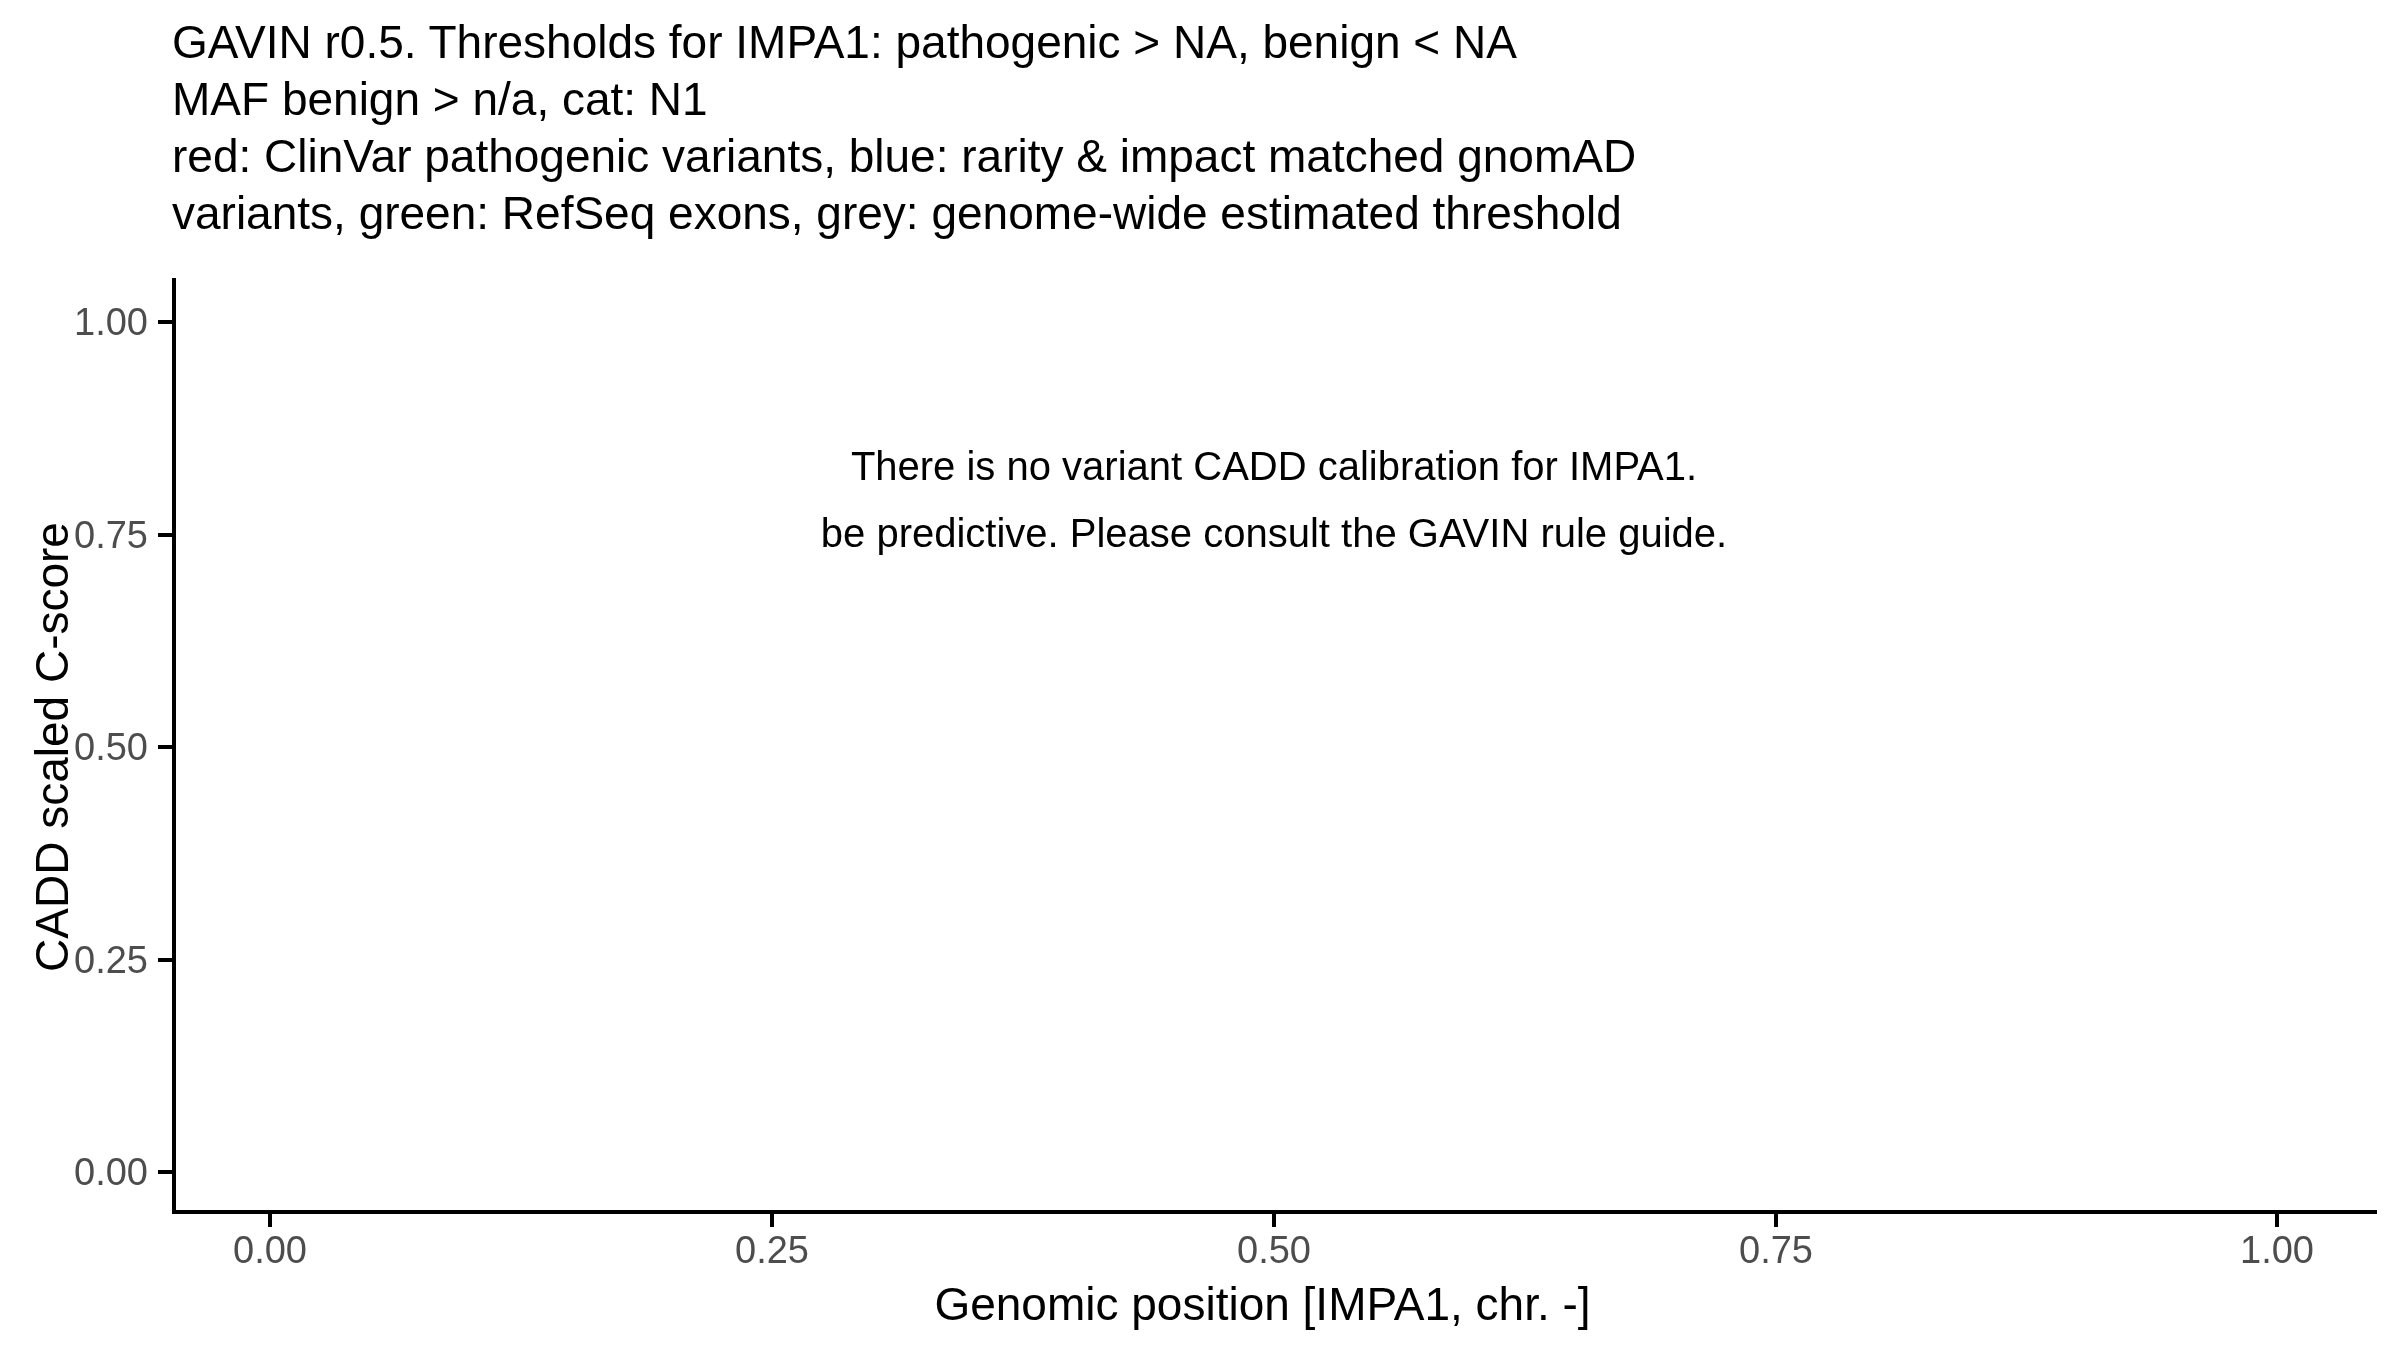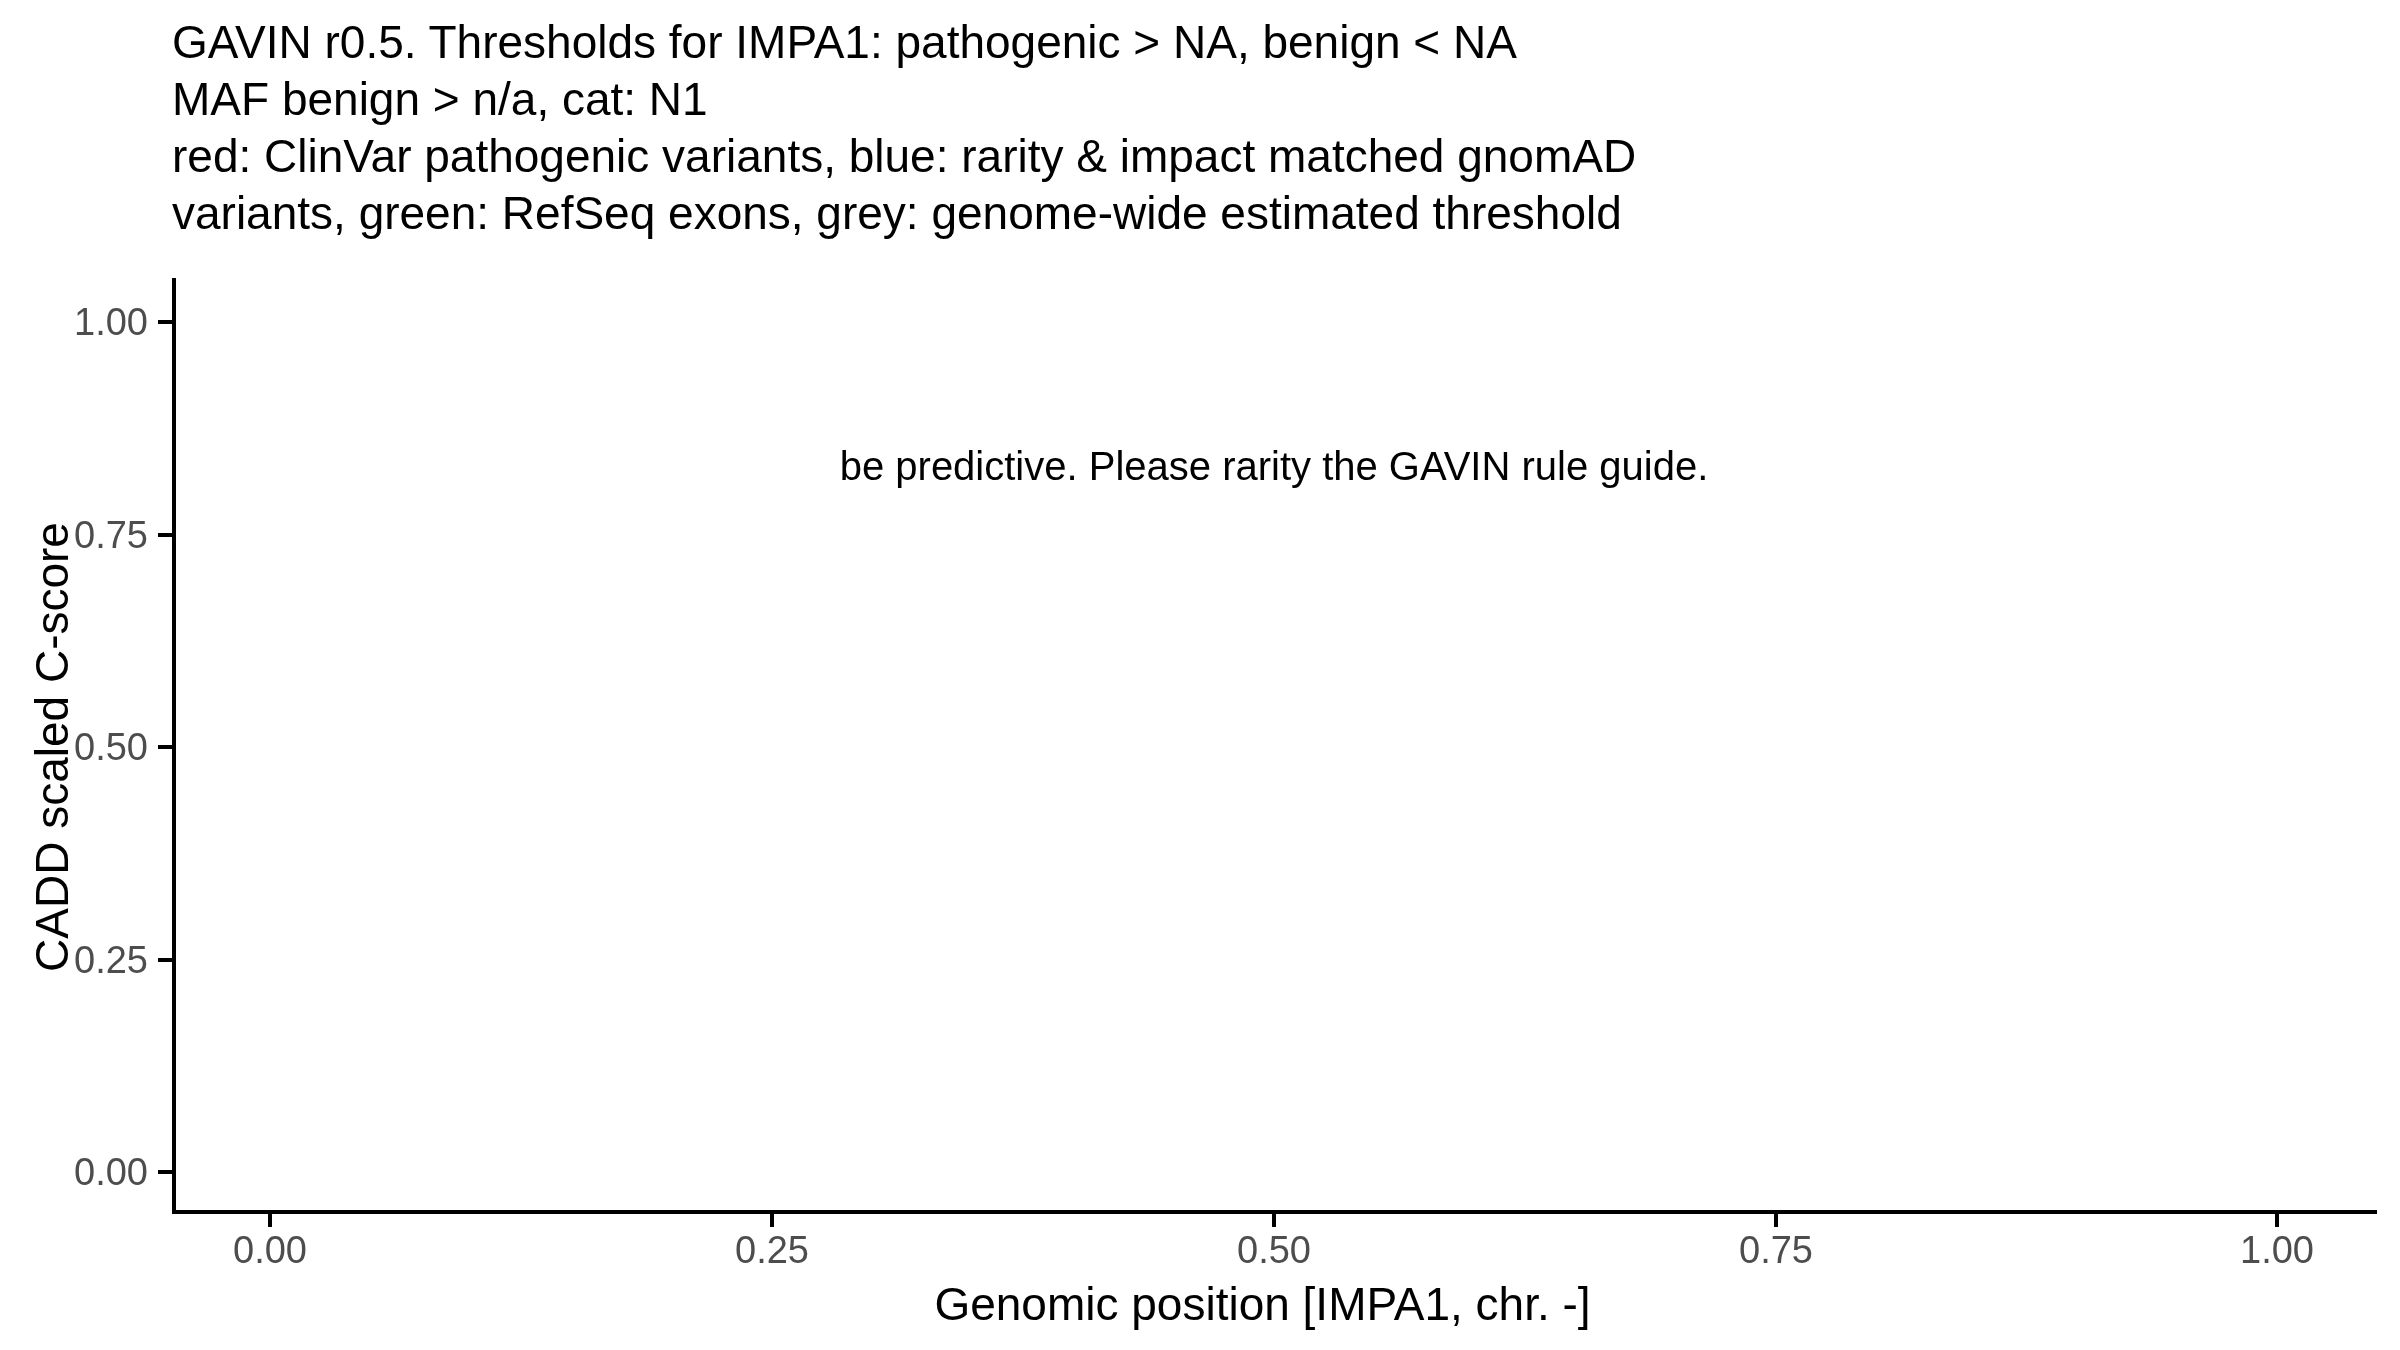--- a/index.html
+++ b/index.html
@@ -65,21 +65,22 @@
   <div class="abs plot-title">
     <div>GAVIN r0.5. Thresholds for IMPA1: pathogenic &gt; NA, benign &lt; NA</div>
     <div>MAF benign &gt; n/a, cat: N1</div>
     <div>red: ClinVar pathogenic variants, blue: rarity &amp; impact matched gnomAD</div>
     <div>variants, green: RefSeq exons, grey: genome-wide estimated threshold</div>
   </div>
 
   <div class="abs panel"></div>
 
   <div class="abs annotation">
-    <div>be predictive. Please rarity the GAVIN rule guide.</div>
+    <div>There is no variant CADD calibration for IMPA1.</div>
+    <div>be predictive. Please consult the GAVIN rule guide.</div>
   </div>
 
   <div class="abs tick-mark ytick-mark" style="top:320px;"></div>
   <div class="abs tick-mark ytick-mark" style="top:533px;"></div>
   <div class="abs tick-mark ytick-mark" style="top:745px;"></div>
   <div class="abs tick-mark ytick-mark" style="top:958px;"></div>
   <div class="abs tick-mark ytick-mark" style="top:1170px;"></div>
 
   <div class="abs ytick-label" style="top:300px;">1.00</div>
   <div class="abs ytick-label" style="top:513px;">0.75</div>

